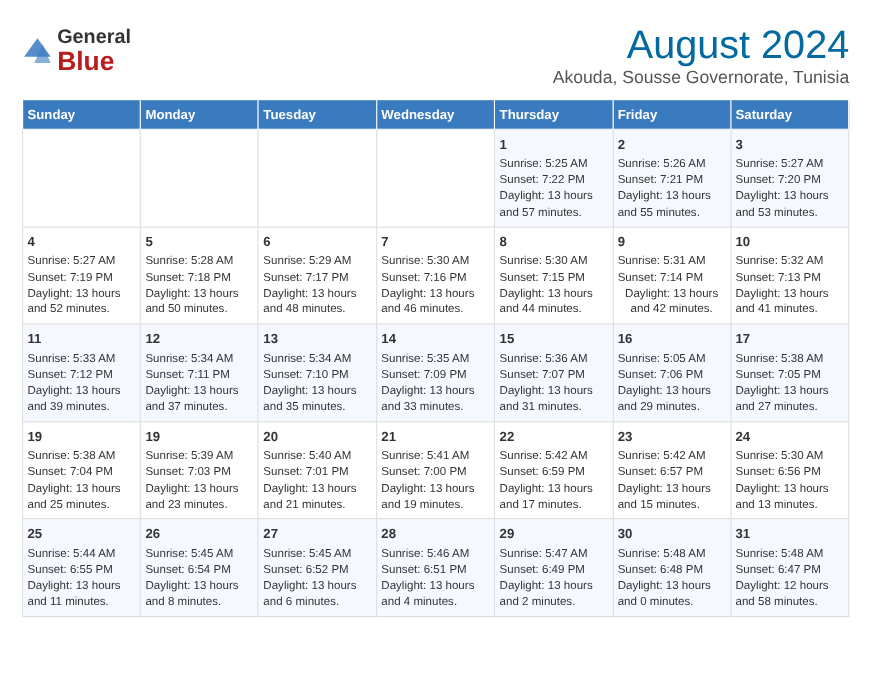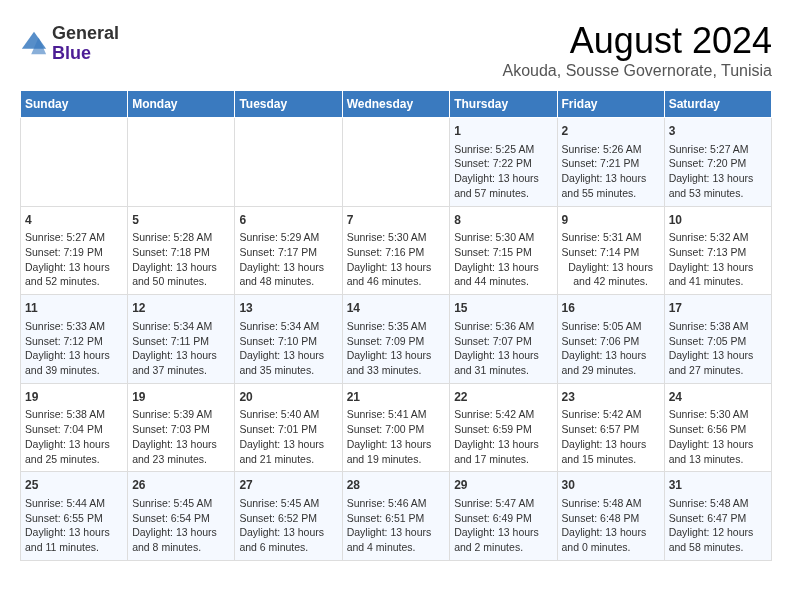--- a/index.html
+++ b/index.html
@@ -25,36 +25,36 @@
       display: flex;
       flex-direction: column;
       line-height: 1.1;
     }
     .logo-general {
       font-size: 18px;
       font-weight: bold;
       color: #333;
     }
     .logo-blue {
-      font-size: 18px;
+      font-size: 24px;
       font-weight: bold;
-      color: #4c1d95;
+      color: #b91c1c;
     }
     .logo-icon {
       width: 28px;
       height: 28px;
       margin-right: 4px;
     }
     .title-block {
       text-align: right;
     }
     .month-title {
       font-size: 36px;
       font-weight: normal;
-      color: #000000;
+      color: #0369a1;
     }
     .location-title {
       font-size: 16px;
       color: #555;
     }
     table {
       width: 100%;
       border-collapse: collapse;
       font-size: 11px;
     }

